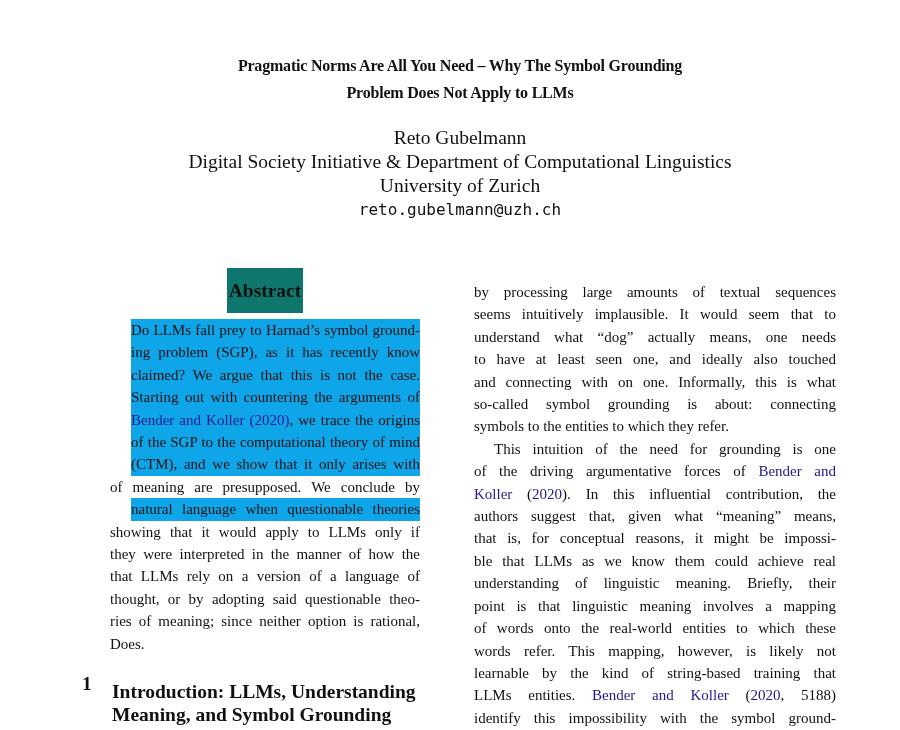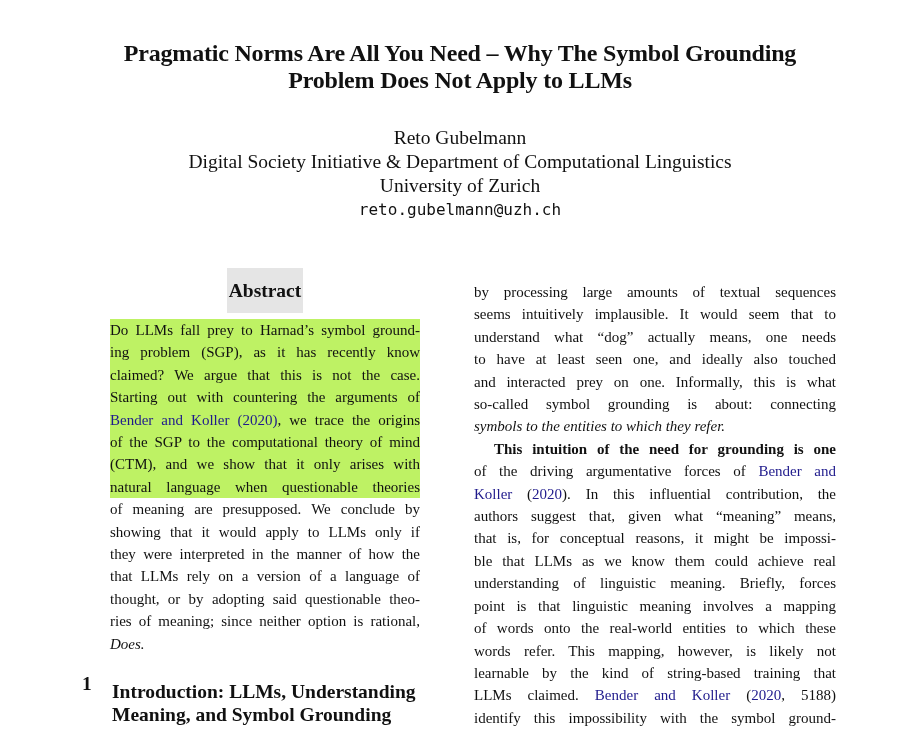--- a/index.html
+++ b/index.html
@@ -11,25 +11,25 @@
       width: 900px;
       height: 730px;
       overflow: hidden;
       position: relative;
       font-family: "Liberation Serif", "DejaVu Serif", serif;
       color: #111111;
     }
     .title {
       position: absolute;
       left: 60px;
-      top: 40px;
+      top: 52px;
       width: 800px;
       text-align: center;
       font-weight: bold;
-      font-size: 24px;
+      font-size: 16px;
       line-height: 27px;
       letter-spacing: -0.2px;
     }
     .authors {
       position: absolute;
       left: 60px;
       top: 126px;
       width: 800px;
       text-align: center;
       font-size: 19.5px;
@@ -47,37 +47,37 @@
       width: 310px;
     }
     .abstract-heading {
       text-align: center;
       font-weight: bold;
       font-size: 19.5px;
       line-height: 26px;
       margin-bottom: 15px;
     }
     .abstract-heading span {
-      background: #e5e5e5;
+      background: #0f766e;
       padding: 12px 2px;
     }
     .para {
       font-size: 15px;
       line-height: 22.4px;
       text-align: justify;
       margin: 0;
     }
     .line {
       display: block;
       white-space: nowrap;
       text-align-last: justify;
       text-align: justify;
     }
-    .line.last { text-align-last: left; font-style: italic; }
-    .hl { background: #bef264; }
+    .line.last { text-align-last: left; }
+    .hl { background: #0ea5e9; margin-left: 21px; }
     .link { color: #1f1a8c; }
     .section-heading {
       position: absolute;
       left: 82px;
       top: 672px;
       width: 360px;
       font-weight: bold;
       font-size: 19.5px;
       line-height: 23px;
     }
@@ -91,21 +91,21 @@
       left: 30px;
       top: 8px;
       white-space: nowrap;
     }
     .col-right {
       position: absolute;
       left: 474px;
       top: 281px;
       width: 362px;
     }
-    .indent { padding-left: 20px; font-weight: bold; }
+    .indent { padding-left: 20px; }
   </style>
 </head>
 <body>
 
 <div class="title">
   <div>Pragmatic Norms Are All You Need – Why The Symbol Grounding</div>
   <div>Problem Does Not Apply to LLMs</div>
 </div>
 
 <div class="authors">
@@ -120,22 +120,22 @@
     <span>Abstract</span>
   </div>
   <div class="para">
     <span class="line hl">Do LLMs fall prey to Harnad’s symbol ground-</span>
     <span class="line hl">ing problem (SGP), as it has recently know</span>
     <span class="line hl">claimed?  We argue that this is not the case.</span>
     <span class="line hl">Starting out with countering the arguments of</span>
     <span class="line hl"><span class="link">Bender and Koller (2020)</span><span>, we trace the origins</span></span>
     <span class="line hl">of the SGP to the computational theory of mind</span>
     <span class="line hl">(CTM), and we show that it only arises with</span>
+    <span class="line">of meaning are presupposed. We conclude by</span>
     <span class="line hl">natural language when questionable theories</span>
-    <span class="line">of meaning are presupposed. We conclude by</span>
     <span class="line">showing that it would apply to LLMs only if</span>
     <span class="line">they were interpreted in the manner of how the</span>
     <span class="line">that LLMs rely on a version of a language of</span>
     <span class="line">thought, or by adopting said questionable theo-</span>
     <span class="line">ries of meaning; since neither option is rational,</span>
     <span class="line last">Does.</span>
   </div>
 </div>
 
 <div class="section-heading">
@@ -145,32 +145,32 @@
     <span style="display:block">Meaning, and Symbol Grounding</span>
   </span>
 </div>
 
 <div class="col-right">
   <div class="para">
     <span class="line">by processing large amounts of textual sequences</span>
     <span class="line">seems intuitively implausible. It would seem that to</span>
     <span class="line">understand what “dog” actually means, one needs</span>
     <span class="line">to have at least seen one, and ideally also touched</span>
-    <span class="line">and interacted prey on one. Informally, this is what</span>
+    <span class="line">and connecting with on one. Informally, this is what</span>
     <span class="line">so-called symbol grounding is about: connecting</span>
     <span class="line last">symbols to the entities to which they refer.</span>
   </div>
   <div class="para">
     <span class="line indent">This intuition of the need for grounding is one</span>
     <span class="line"><span>of the driving argumentative forces of </span><span class="link">Bender and</span></span>
     <span class="line"><span class="link">Koller</span><span> (</span><span class="link">2020</span><span>). In this influential contribution, the</span></span>
     <span class="line">authors suggest that, given what “meaning” means,</span>
     <span class="line">that is, for conceptual reasons, it might be impossi-</span>
     <span class="line">ble that LLMs as we know them could achieve real</span>
-    <span class="line">understanding of linguistic meaning. Briefly, forces</span>
+    <span class="line">understanding of linguistic meaning. Briefly, their</span>
     <span class="line">point is that linguistic meaning involves a mapping</span>
     <span class="line">of words onto the real-world entities to which these</span>
     <span class="line">words refer. This mapping, however, is likely not</span>
     <span class="line">learnable by the kind of string-based training that</span>
-    <span class="line"><span>LLMs claimed.  </span><span class="link">Bender and Koller</span><span> (</span><span class="link">2020</span><span>, 5188)</span></span>
+    <span class="line"><span>LLMs entities.  </span><span class="link">Bender and Koller</span><span> (</span><span class="link">2020</span><span>, 5188)</span></span>
     <span class="line">identify this impossibility with the symbol ground-</span>
   </div>
 </div>
 
 </body></html>

